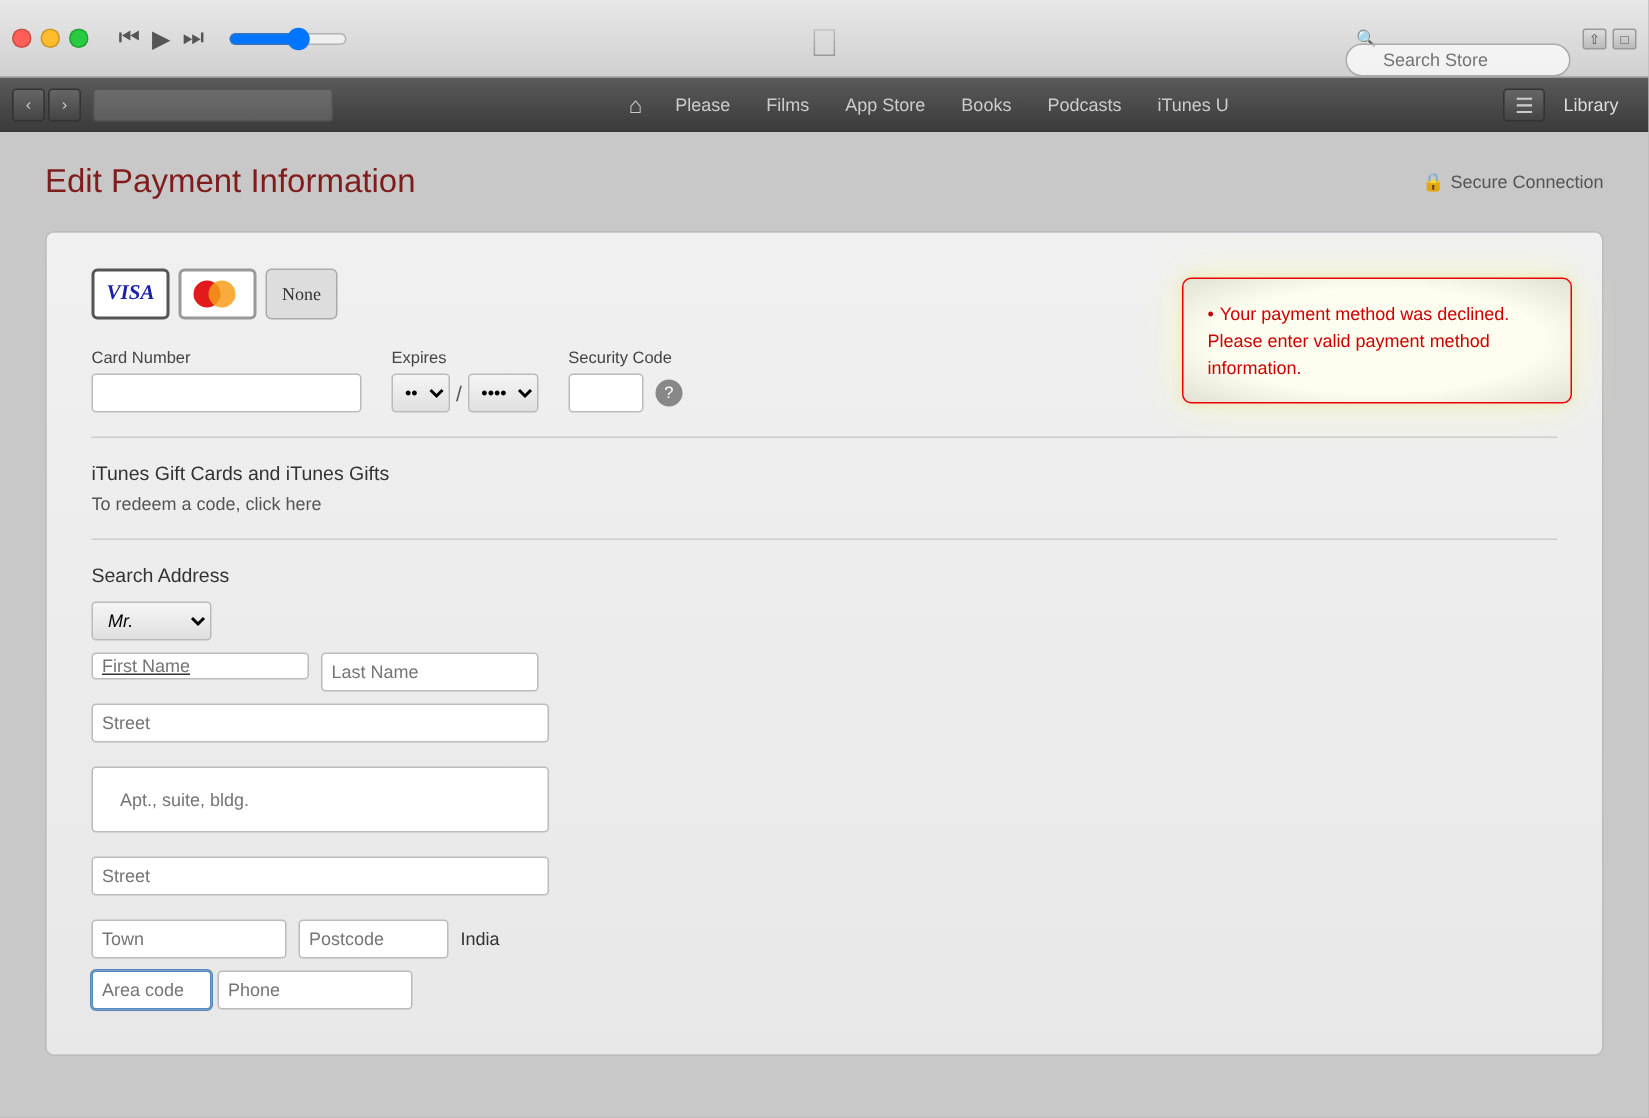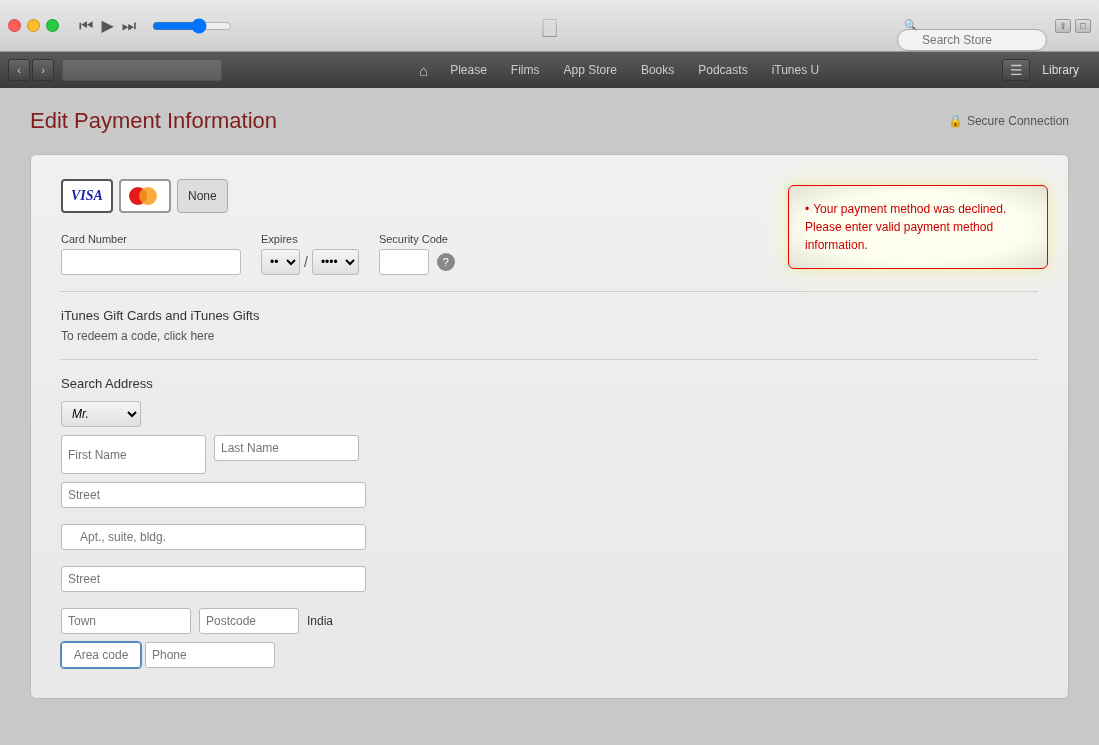--- a/index.html
+++ b/index.html
@@ -256,20 +256,21 @@
     .payment-btn.active { border-color: #555; }
     .payment-btn-none {
       border: 1px solid #aaa;
       border-radius: 4px;
       background: #ddd;
       padding: 4px 10px;
       font-size: 12px;
       color: #333;
       cursor: pointer;
       height: 34px;
+      font-family: Liberation Serif, serif;
     }
 
     
     .visa-logo {
       font-size: 14px;
       font-weight: bold;
       color: #1a1fa8;
       font-style: italic;
       font-family: Liberation Serif, serif;
     }
@@ -394,44 +395,43 @@
       cursor: pointer;
       width: 80px;
       margin-bottom: 8px;
       font-style: italic;
     }
     .name-row {
       display: flex;
       gap: 8px;
       margin-bottom: 8px;
     }
-    .first-name { width: 145px; height: 39px; }
+    .first-name { width: 145px; height: 18px; text-decoration: underline; }
     .last-name { width: 145px; height: 26px; }
     .street-input { width: 305px; height: 26px; margin-bottom: 8px; }
-    .apt-input { width: 305px; height: 26px; margin-bottom: 8px; padding-left: 18px; }
+    .apt-input { width: 305px; height: 44px; margin-bottom: 8px; padding-left: 18px; }
     .town-row {
       display: flex;
       gap: 8px;
       align-items: center;
       margin-bottom: 8px;
     }
     .town-input { width: 130px; height: 26px; }
     .postcode-input { width: 100px; height: 26px; }
     .country-label { font-size: 12px; color: #333; }
     .phone-row {
       display: flex;
       gap: 4px;
       align-items: center;
     }
     .area-code-input {
       width: 80px;
       height: 26px;
       border: 1px solid #5588bb;
       outline: 1px solid #5588bb;
-      text-align: center;
     }
     .phone-input { width: 130px; height: 26px; }
   </style>
 </head>
 <body>
 
 <div class="titlebar">
   <div class="traffic-lights">
     <div class="traffic-light tl-close"></div>
     <div class="traffic-light tl-min"></div>

